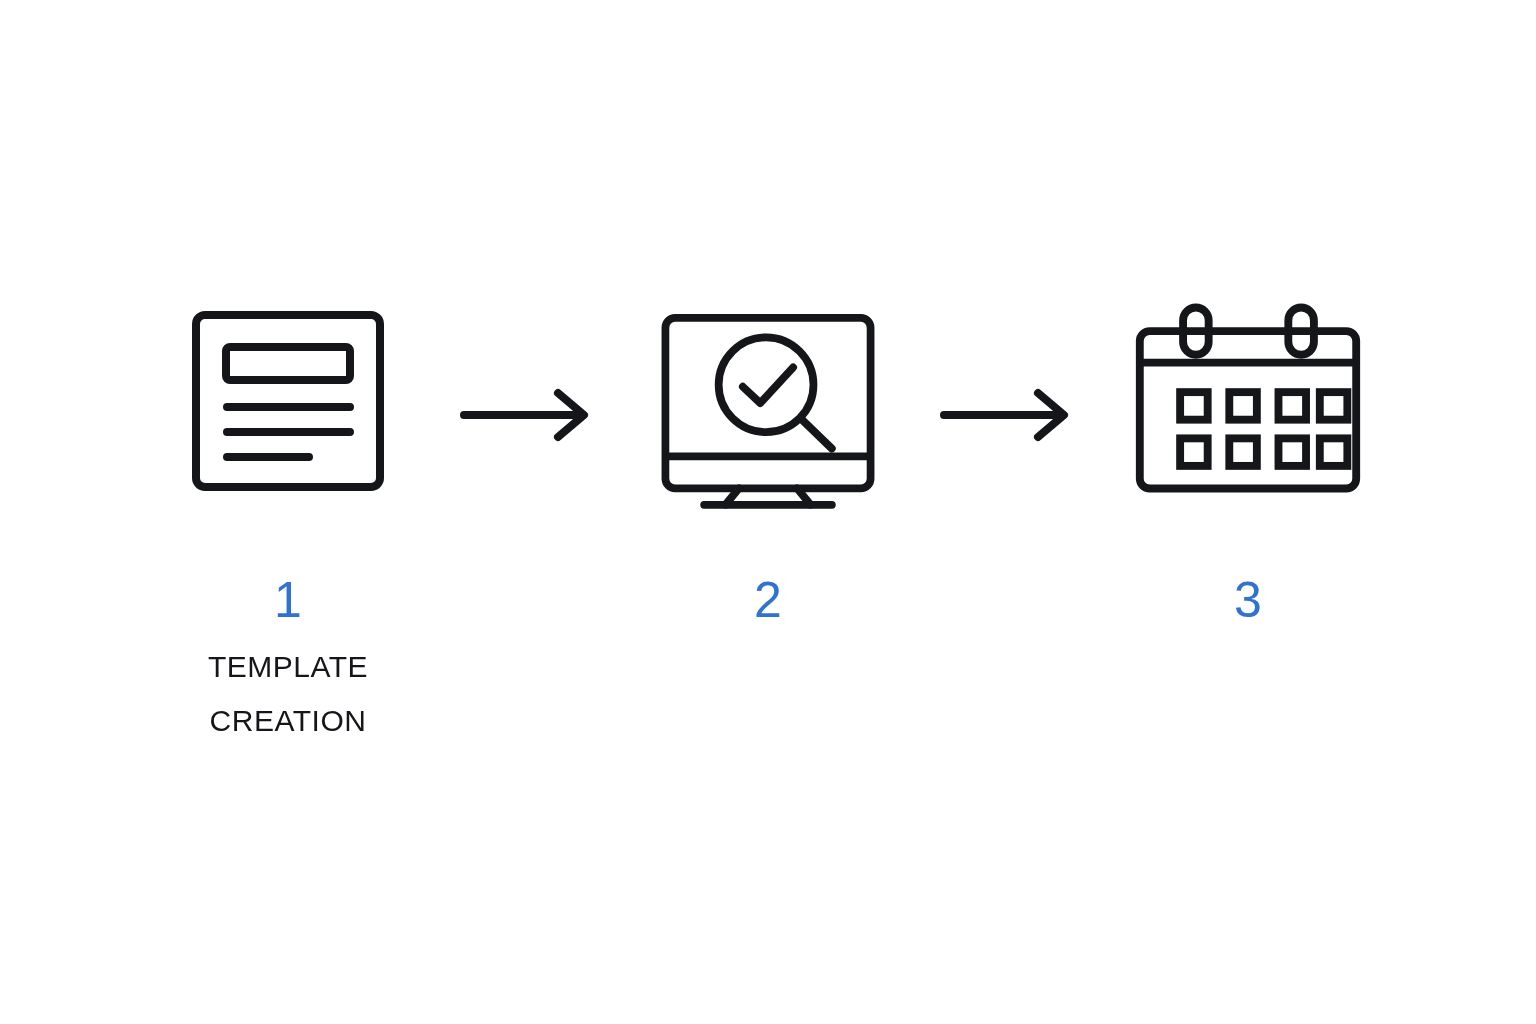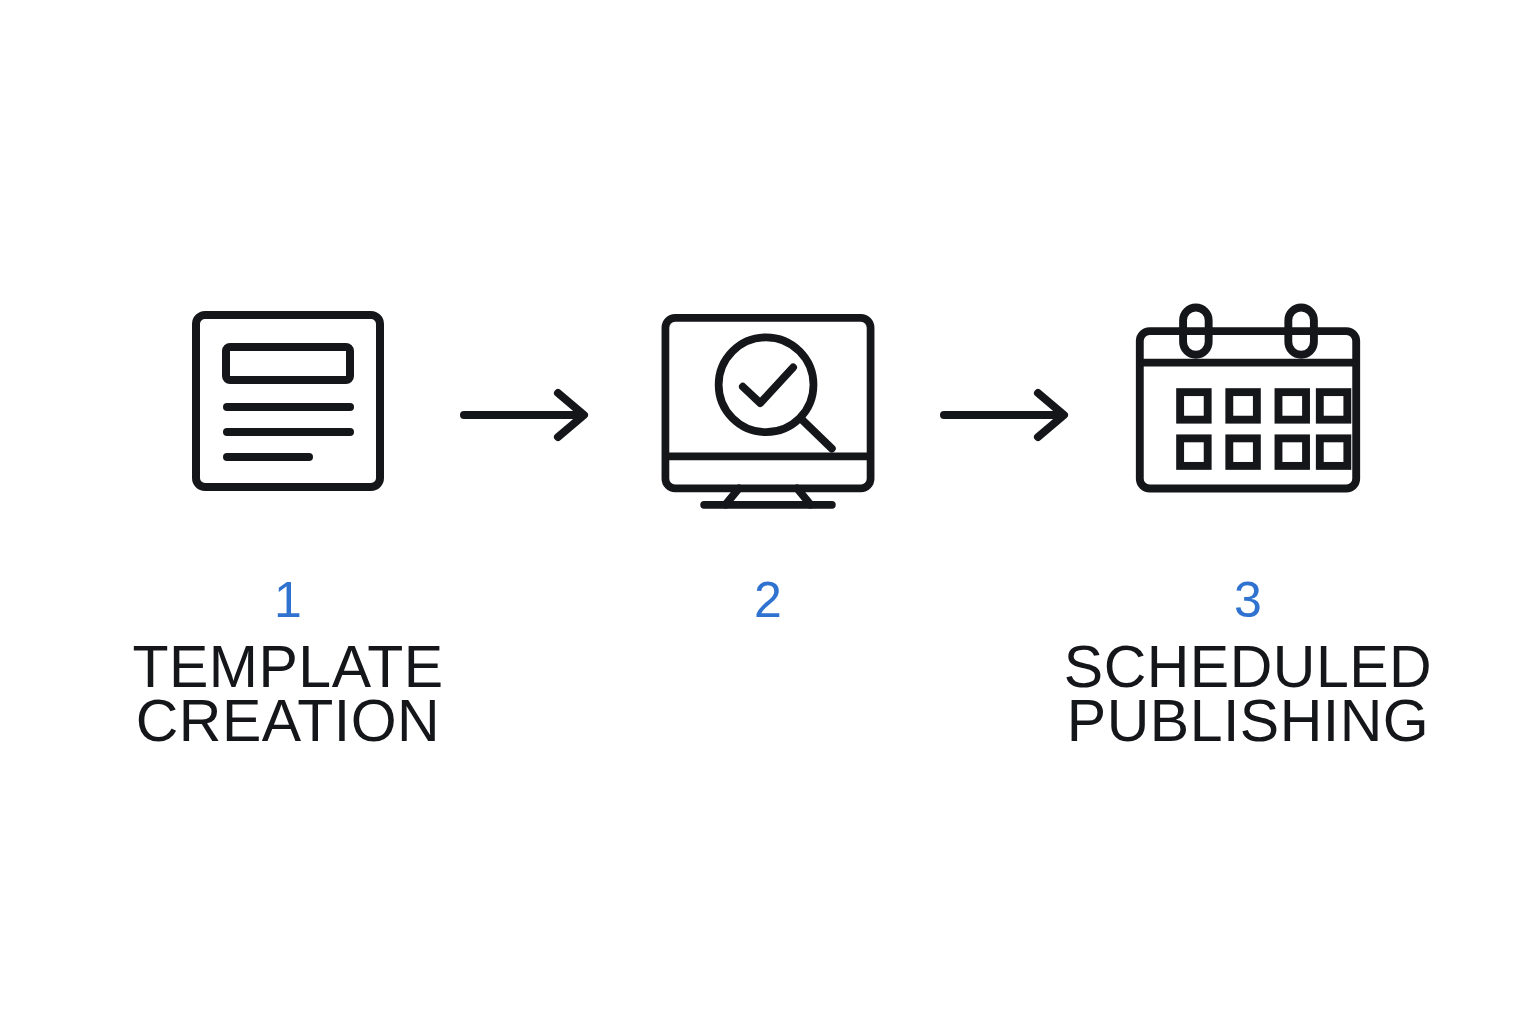--- a/index.html
+++ b/index.html
@@ -58,21 +58,21 @@
     font-size: 50px;
     line-height: 56px;
     font-weight: 400;
     margin-top: 42px;
     letter-spacing: 0px;
   }
 
   .step-label {
     margin-top: 12px;
     color: #15161a;
-    font-size: 59px;
+    font-size: 30px;
     line-height: 54px;
     font-weight: 400;
     text-align: center;
     letter-spacing: 0.5px;
     white-space: pre-line;
   }
 
   .arrow-slot {
     width: 150px;
     height: 230px;
@@ -160,18 +160,16 @@
           <rect x="153" y="92" width="28" height="28" fill="none" stroke="#15161a" stroke-width="8"></rect>
           <rect x="195" y="92" width="28" height="28" fill="none" stroke="#15161a" stroke-width="8"></rect>
 
           <rect x="53" y="139" width="28" height="28" fill="none" stroke="#15161a" stroke-width="8"></rect>
           <rect x="103" y="139" width="28" height="28" fill="none" stroke="#15161a" stroke-width="8"></rect>
           <rect x="153" y="139" width="28" height="28" fill="none" stroke="#15161a" stroke-width="8"></rect>
           <rect x="195" y="139" width="28" height="28" fill="none" stroke="#15161a" stroke-width="8"></rect>
         </svg>
       </div>
       <div class="step-number">3</div>
-      <div class="step-label">SCHEDULED
-PUBLISHING</div>
     </div>
 
   </div>
 </div>
 
 </body></html>

